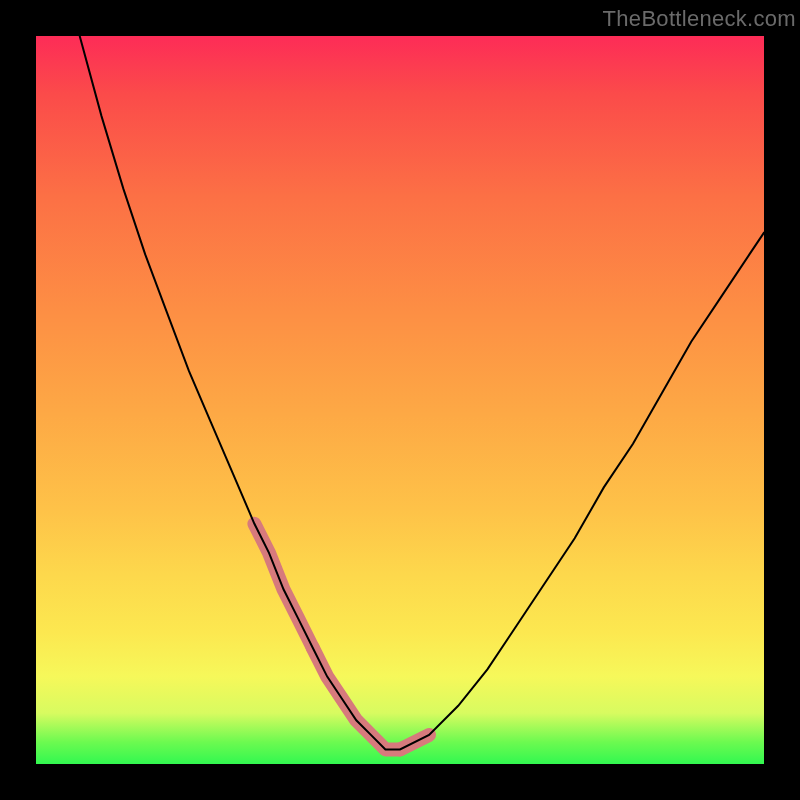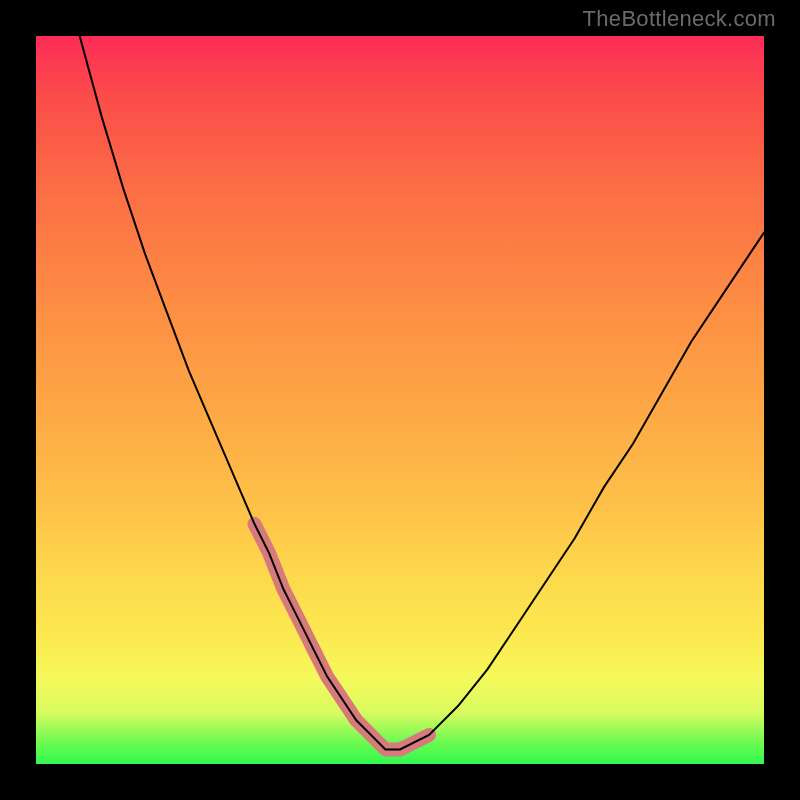--- a/index.html
+++ b/index.html
@@ -1,21 +1,21 @@
 <!DOCTYPE html>
 <html><head>
 <meta charset="utf-8">
 <style>
   * { margin: 0; padding: 0; box-sizing: border-box; }
   body { width: 800px; height: 800px; background: #000; position: relative; font-family: Arial, sans-serif; }
   .outer { width: 800px; height: 800px; background: #000; position: relative; }
   .watermark {
     position: absolute;
     top: 6px;
-    right: 24px;
+    right: 4px;
     color: #6a6a6a;
     font-size: 22px;
     font-weight: 500;
     letter-spacing: 0.3px;
     z-index: 10;
   }
   .plot {
     position: absolute;
     left: 36px;
     top: 36px;

